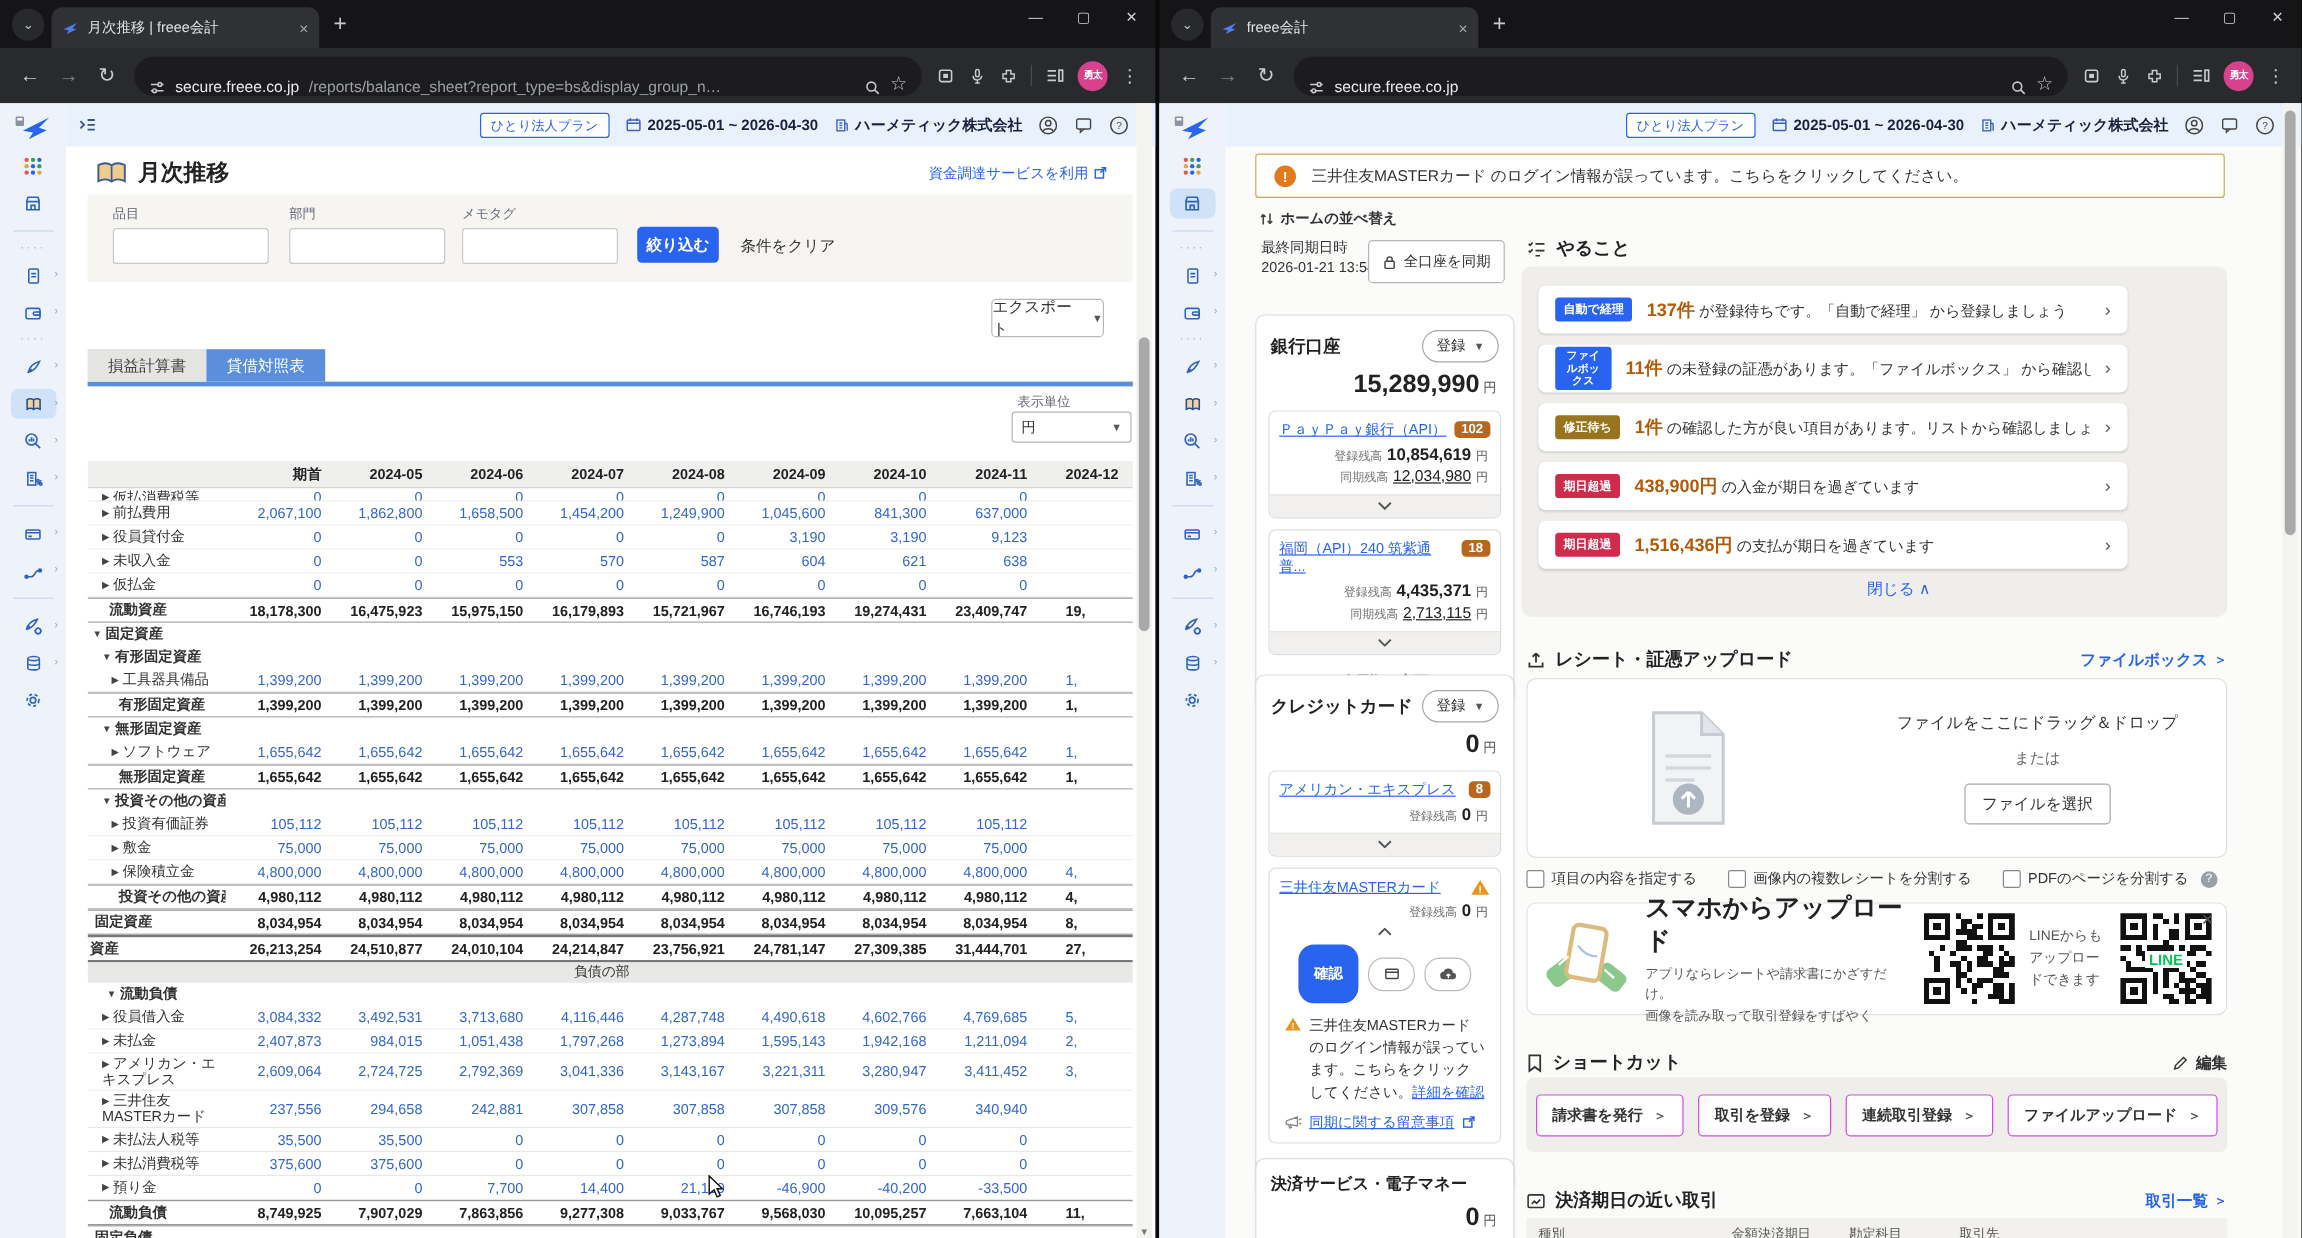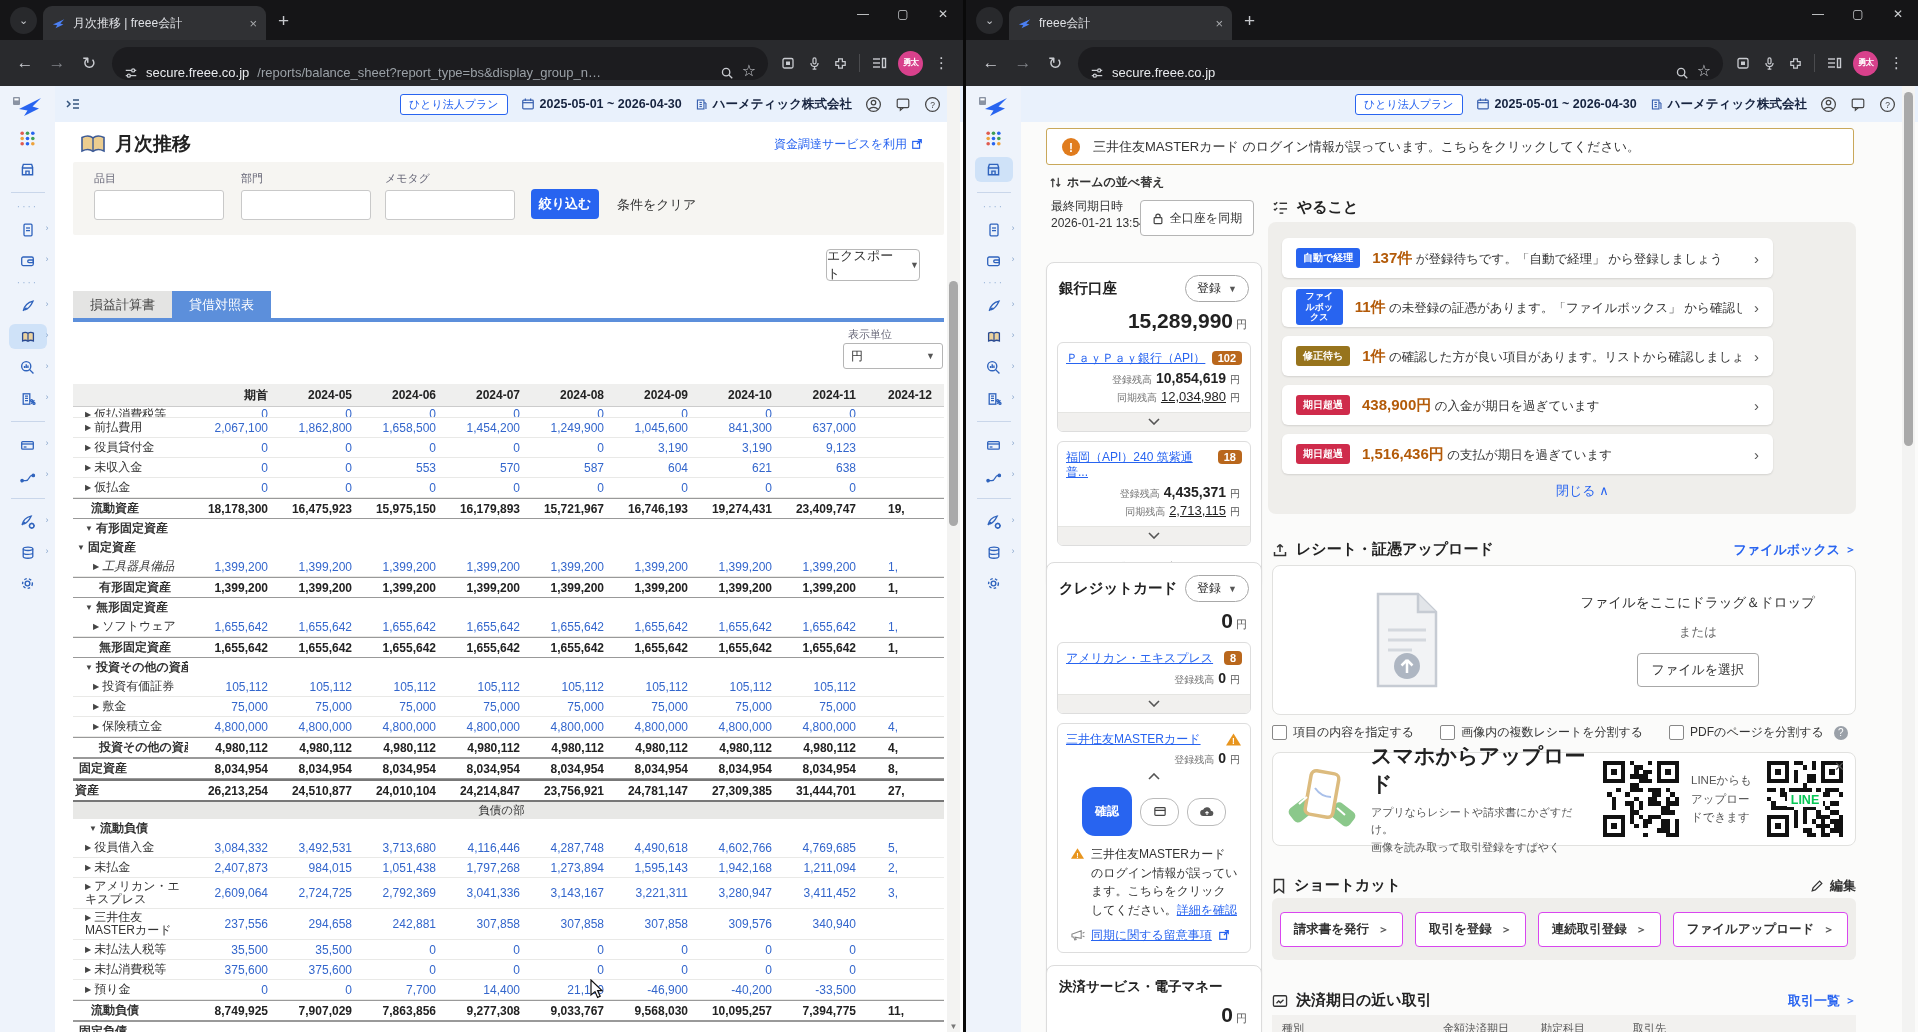--- a/index.html
+++ b/index.html
@@ -518,45 +518,45 @@
               <span class="val v1">16,475,923</span>
               <span class="val v2">15,975,150</span>
               <span class="val v3">16,179,893</span>
               <span class="val v4">15,721,967</span>
               <span class="val v5">16,746,193</span>
               <span class="val v6">19,274,431</span>
               <span class="val v7">23,409,747</span>
               <span class="val v8">19,</span>
             </div>
             <div class="trow group">
+              <span class="lbl" style="padding-left: 4px;"><span class="mk">▼</span>固定資産</span>
+              <span class="val v0"></span>
+              <span class="val v1"></span>
+              <span class="val v2"></span>
+              <span class="val v3"></span>
+              <span class="val v4"></span>
+              <span class="val v5"></span>
+              <span class="val v6"></span>
+              <span class="val v7"></span>
+              <span class="val v8"></span>
+            </div>
+            <div class="trow group">
               <span class="lbl" style="padding-left: 12px;"><span class="mk">▼</span>有形固定資産</span>
               <span class="val v0"></span>
               <span class="val v1"></span>
               <span class="val v2"></span>
               <span class="val v3"></span>
               <span class="val v4"></span>
               <span class="val v5"></span>
               <span class="val v6"></span>
               <span class="val v7"></span>
               <span class="val v8"></span>
             </div>
-            <div class="trow group">
-              <span class="lbl" style="padding-left: 4px;"><span class="mk">▼</span>固定資産</span>
-              <span class="val v0"></span>
-              <span class="val v1"></span>
-              <span class="val v2"></span>
-              <span class="val v3"></span>
-              <span class="val v4"></span>
-              <span class="val v5"></span>
-              <span class="val v6"></span>
-              <span class="val v7"></span>
-              <span class="val v8"></span>
-            </div>
             <div class="trow item">
-              <span class="lbl" style="padding-left: 20px; font-style: italic;"><span class="mk">▶</span>工具器具備品</span>
+              <span class="lbl" style="padding-left: 20px;"><span class="mk">▶</span>工具器具備品</span>
               <span class="val v0">1,399,200</span>
               <span class="val v1">1,399,200</span>
               <span class="val v2">1,399,200</span>
               <span class="val v3">1,399,200</span>
               <span class="val v4">1,399,200</span>
               <span class="val v5">1,399,200</span>
               <span class="val v6">1,399,200</span>
               <span class="val v7">1,399,200</span>
               <span class="val v8">1,</span>
             </div>
@@ -791,21 +791,21 @@
             </div>
             <div class="trow total">
               <span class="lbl" style="padding-left: 18px;">流動負債</span>
               <span class="val v0">8,749,925</span>
               <span class="val v1">7,907,029</span>
               <span class="val v2">7,863,856</span>
               <span class="val v3">9,277,308</span>
               <span class="val v4">9,033,767</span>
               <span class="val v5">9,568,030</span>
               <span class="val v6">10,095,257</span>
-              <span class="val v7">7,394,775</span>
+              <span class="val v7">7,663,104</span>
               <span class="val v8">11,</span>
             </div>
             <div class="trow total">
               <span class="lbl" style="padding-left: 6px;">固定負債</span>
               <span class="val v0"></span>
               <span class="val v1"></span>
               <span class="val v2"></span>
               <span class="val v3"></span>
               <span class="val v4"></span>
               <span class="val v5"></span>

